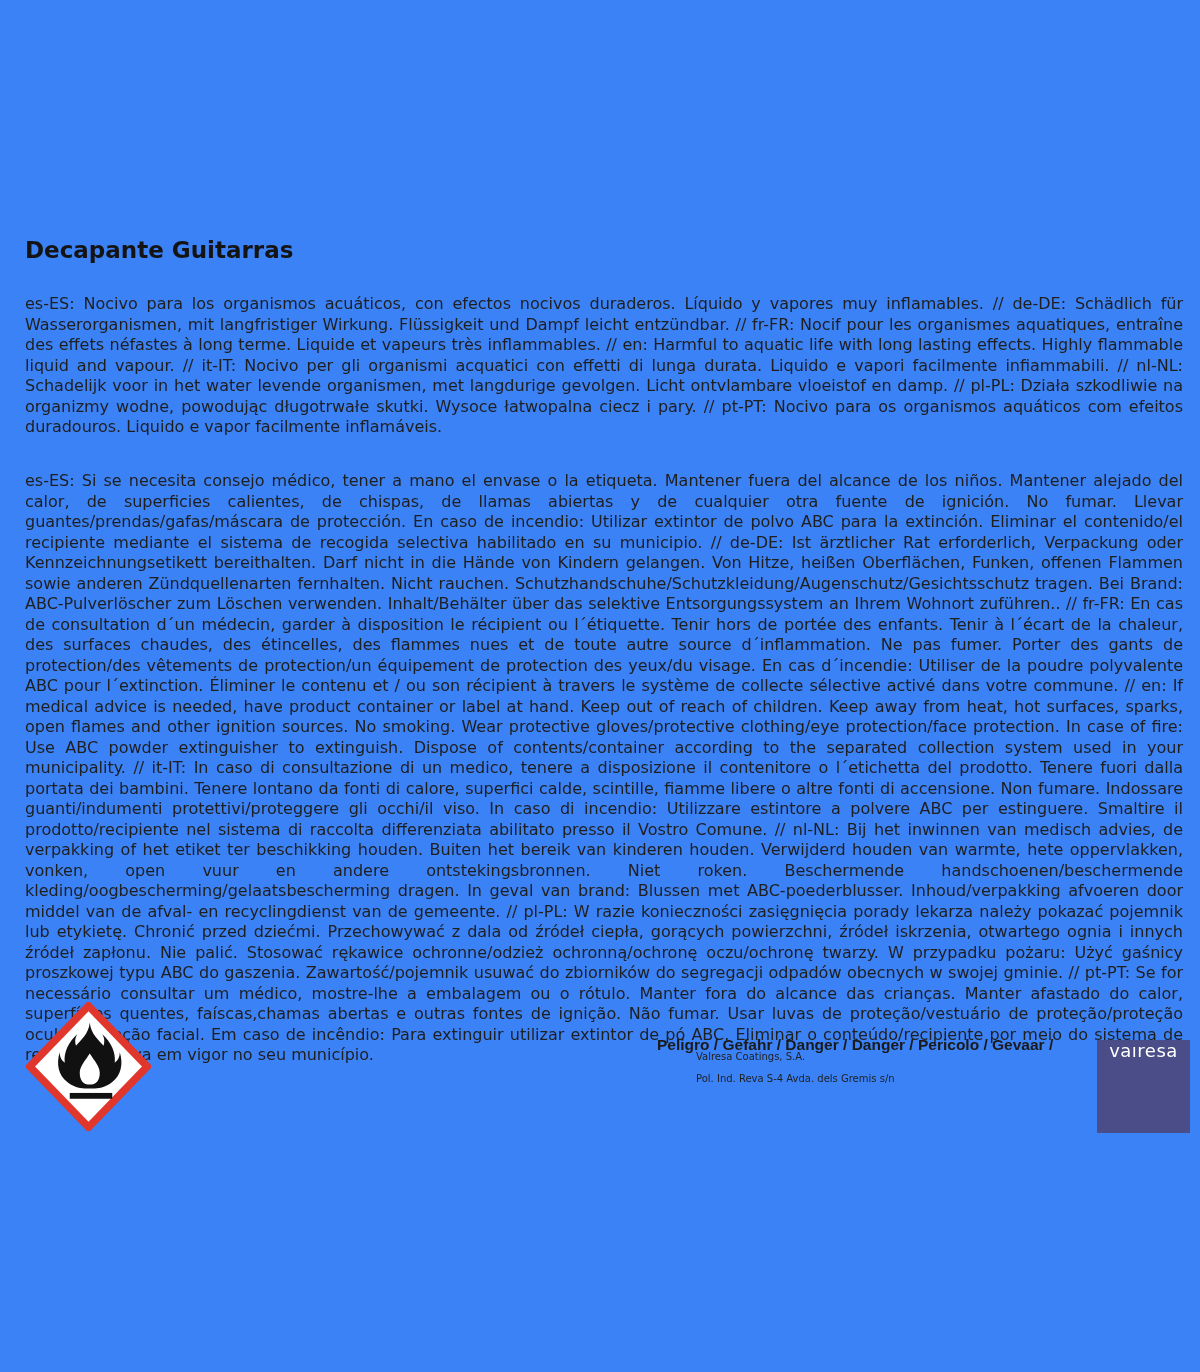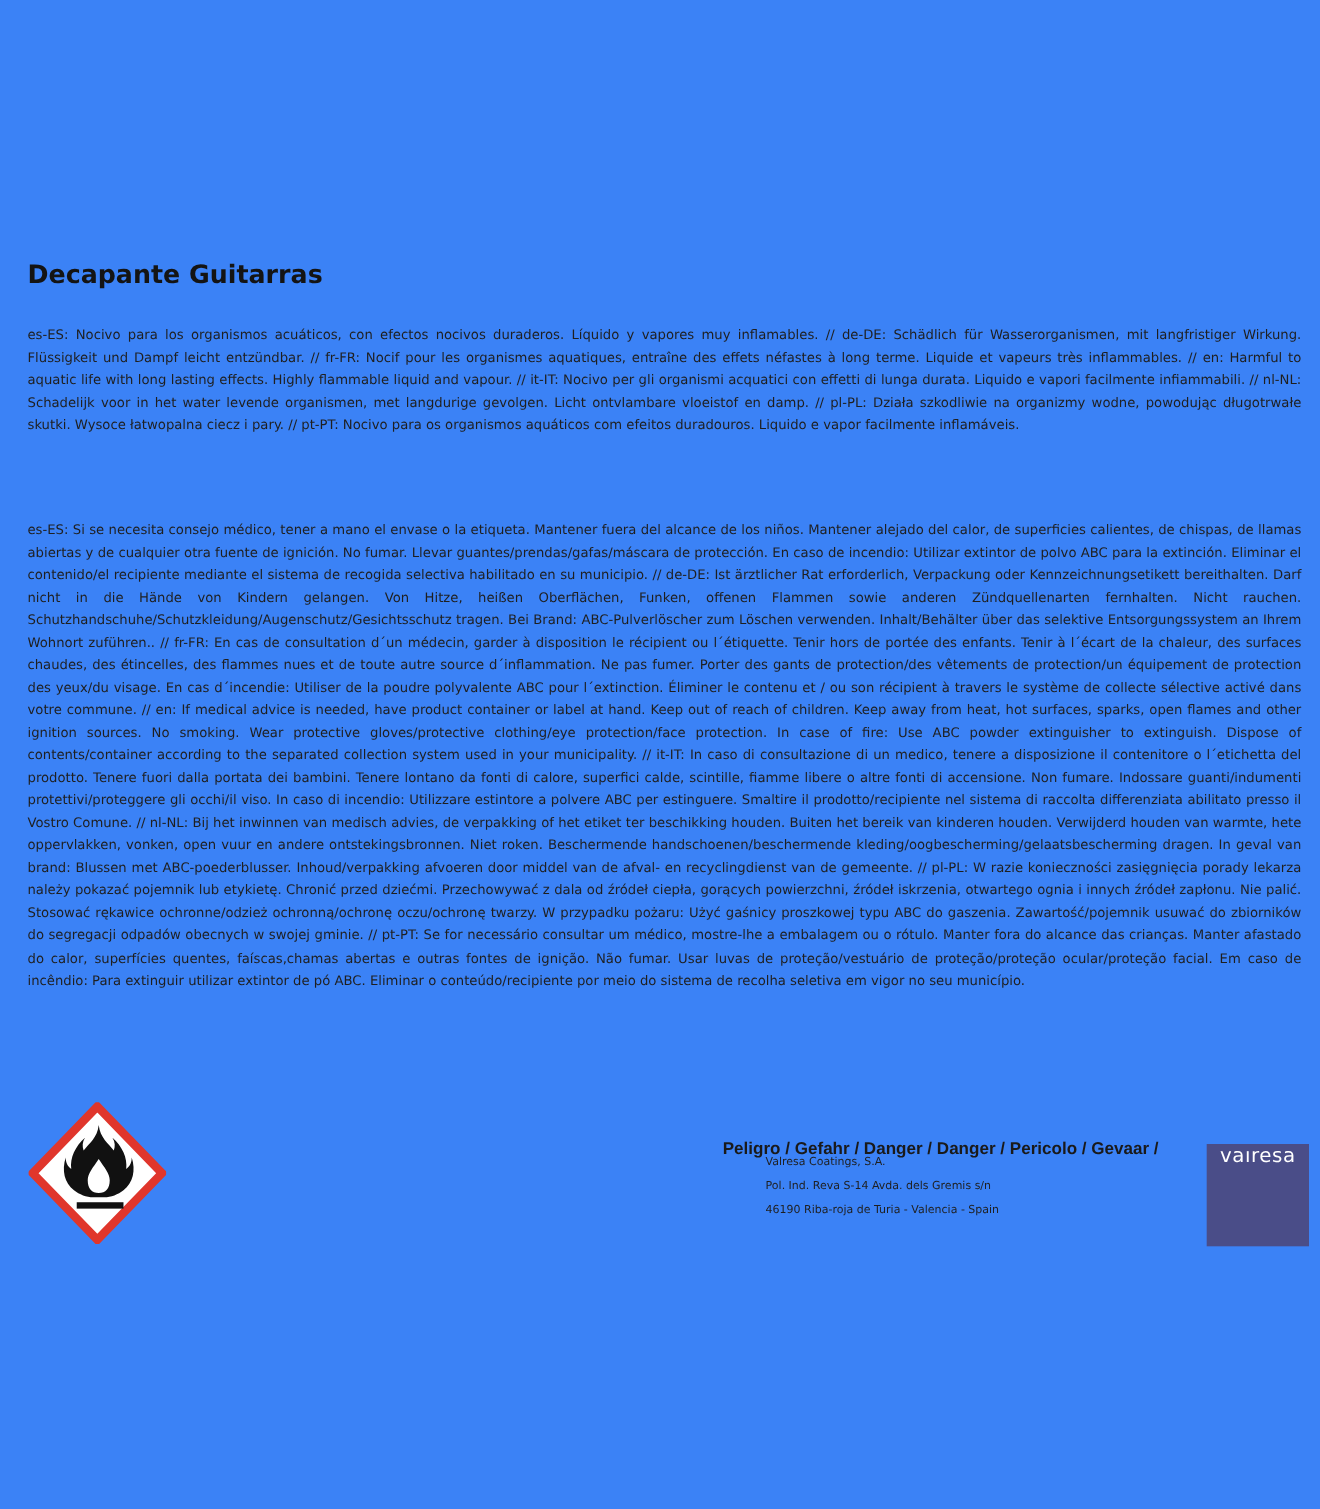--- a/index.html
+++ b/index.html
@@ -18,21 +18,21 @@
     top: 237px;
     font-size: 23px;
     font-weight: bold;
     color: #141414;
     letter-spacing: 0px;
   }
   .body-para {
     position: absolute;
     left: 25px;
     width: 1158px;
-    font-size: 12px;
+    font-size: 16px;
     line-height: 20.5px;
     text-align: justify;
     color: #1f1f1f;
   }
   .para1 { top: 294px; }
   .para2 { top: 447px; margin-top: 24px; }
   .signal-block {
     position: absolute;
     left: 657px;
     top: 1034px;
@@ -85,22 +85,21 @@
   <div class="body-para para1">es-ES: Nocivo para los organismos acuáticos, con efectos nocivos duraderos. Líquido y vapores muy inflamables. // de-DE: Schädlich für Wasserorganismen, mit langfristiger Wirkung. Flüssigkeit und Dampf leicht entzündbar. // fr-FR: Nocif pour les organismes aquatiques, entraîne des effets néfastes à long terme. Liquide et vapeurs très inflammables. // en: Harmful to aquatic life with long lasting effects. Highly flammable liquid and vapour. // it-IT: Nocivo per gli organismi acquatici con effetti di lunga durata. Liquido e vapori facilmente infiammabili. // nl-NL: Schadelijk voor in het water levende organismen, met langdurige gevolgen. Licht ontvlambare vloeistof en damp. // pl-PL: Działa szkodliwie na organizmy wodne, powodując długotrwałe skutki. Wysoce łatwopalna ciecz i pary. // pt-PT: Nocivo para os organismos aquáticos com efeitos duradouros. Liquido e vapor facilmente inflamáveis.</div>
 
   <div class="body-para para2">es-ES: Si se necesita consejo médico, tener a mano el envase o la etiqueta. Mantener fuera del alcance de los niños. Mantener alejado del calor, de superficies calientes, de chispas, de llamas abiertas y de cualquier otra fuente de ignición. No fumar. Llevar guantes/prendas/gafas/máscara de protección. En caso de incendio: Utilizar extintor de polvo ABC para la extinción. Eliminar el contenido/el recipiente mediante el sistema de recogida selectiva habilitado en su municipio. // de-DE: Ist ärztlicher Rat erforderlich, Verpackung oder Kennzeichnungsetikett bereithalten. Darf nicht in die Hände von Kindern gelangen. Von Hitze, heißen Oberflächen, Funken, offenen Flammen sowie anderen Zündquellenarten fernhalten. Nicht rauchen. Schutzhandschuhe/Schutzkleidung/Augenschutz/Gesichtsschutz tragen. Bei Brand: ABC-Pulverlöscher zum Löschen verwenden. Inhalt/Behälter über das selektive Entsorgungssystem an Ihrem Wohnort zuführen.. // fr-FR: En cas de consultation d´un médecin, garder à disposition le récipient ou l´étiquette. Tenir hors de portée des enfants. Tenir à l´écart de la chaleur, des surfaces chaudes, des étincelles, des flammes nues et de toute autre source d´inflammation. Ne pas fumer. Porter des gants de protection/des vêtements de protection/un équipement de protection des yeux/du visage. En cas d´incendie: Utiliser de la poudre polyvalente ABC pour l´extinction. Éliminer le contenu et / ou son récipient à travers le système de collecte sélective activé dans votre commune. // en: If medical advice is needed, have product container or label at hand. Keep out of reach of children. Keep away from heat, hot surfaces, sparks, open flames and other ignition sources. No smoking. Wear protective gloves/protective clothing/eye protection/face protection. In case of fire: Use ABC powder extinguisher to extinguish. Dispose of contents/container according to the separated collection system used in your municipality. // it-IT: In caso di consultazione di un medico, tenere a disposizione il contenitore o l´etichetta del prodotto. Tenere fuori dalla portata dei bambini. Tenere lontano da fonti di calore, superfici calde, scintille, fiamme libere o altre fonti di accensione. Non fumare. Indossare guanti/indumenti protettivi/proteggere gli occhi/il viso. In caso di incendio: Utilizzare estintore a polvere ABC per estinguere. Smaltire il prodotto/recipiente nel sistema di raccolta differenziata abilitato presso il Vostro Comune. // nl-NL: Bij het inwinnen van medisch advies, de verpakking of het etiket ter beschikking houden. Buiten het bereik van kinderen houden. Verwijderd houden van warmte, hete oppervlakken, vonken, open vuur en andere ontstekingsbronnen. Niet roken. Beschermende handschoenen/beschermende kleding/oogbescherming/gelaatsbescherming dragen. In geval van brand: Blussen met ABC-poederblusser. Inhoud/verpakking afvoeren door middel van de afval- en recyclingdienst van de gemeente. // pl-PL: W razie konieczności zasięgnięcia porady lekarza należy pokazać pojemnik lub etykietę. Chronić przed dziećmi. Przechowywać z dala od źródeł ciepła, gorących powierzchni, źródeł iskrzenia, otwartego ognia i innych źródeł zapłonu. Nie palić. Stosować rękawice ochronne/odzież ochronną/ochronę oczu/ochronę twarzy. W przypadku pożaru: Użyć gaśnicy proszkowej typu ABC do gaszenia. Zawartość/pojemnik usuwać do zbiorników do segregacji odpadów obecnych w swojej gminie. // pt-PT: Se for necessário consultar um médico, mostre-lhe a embalagem ou o rótulo. Manter fora do alcance das crianças. Manter afastado do calor, superfícies quentes, faíscas,chamas abertas e outras fontes de ignição. Não fumar. Usar luvas de proteção/vestuário de proteção/proteção ocular/proteção facial. Em caso de incêndio: Para extinguir utilizar extintor de pó ABC. Eliminar o conteúdo/recipiente por meio do sistema de recolha seletiva em vigor no seu município.</div>
 
   <div class="signal-block">
     <div>Peligro / Gefahr / Danger / Danger / Pericolo / Gevaar /</div>
   </div>
 
   <div class="company-block">
     <div>Valresa Coatings, S.A.</div>
-    <div>Pol. Ind. Reva S-14  Avda. dels Gremis s/n</div>
-    <div>46190 Riba-roja de Turia - Valencia - Spain</div>
+    <div>Pol. Ind. Reva S-4  Avda. dels Gremis s/n</div>
   </div>
 
   <div class="logo-box">
     <span>vaıresa</span>
   </div>
 
   <svg class="pictogram" viewBox="0 0 100 100" preserveAspectRatio="none" xmlns="http://www.w3.org/2000/svg">
     <polygon points="50,3 97,50 50,97 3,50" fill="#ffffff" stroke="#e0362c" stroke-width="6"></polygon>
     <g fill="#111111">
       <path fill-rule="evenodd" d="

